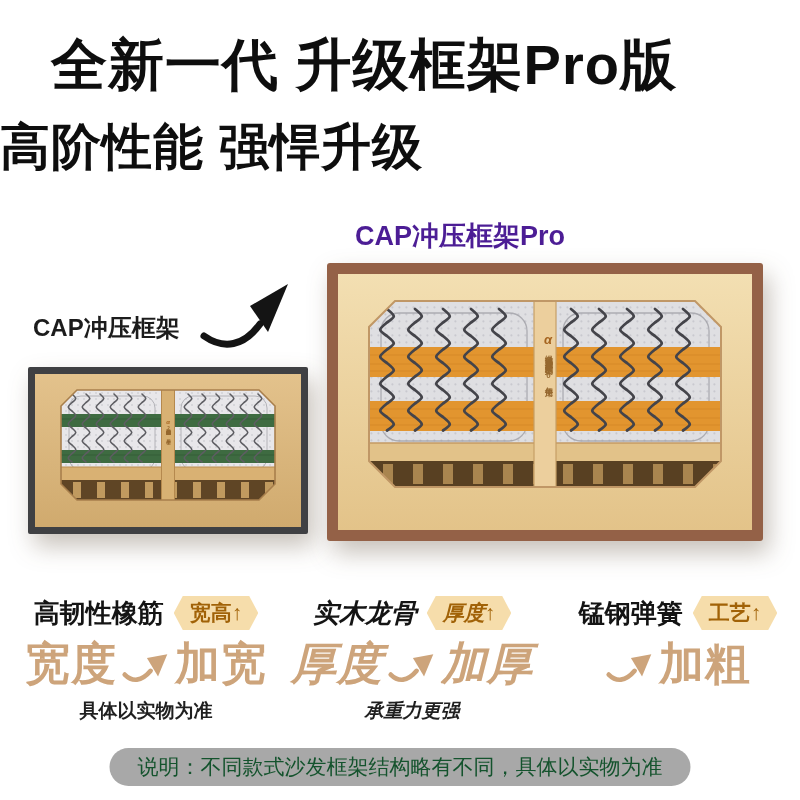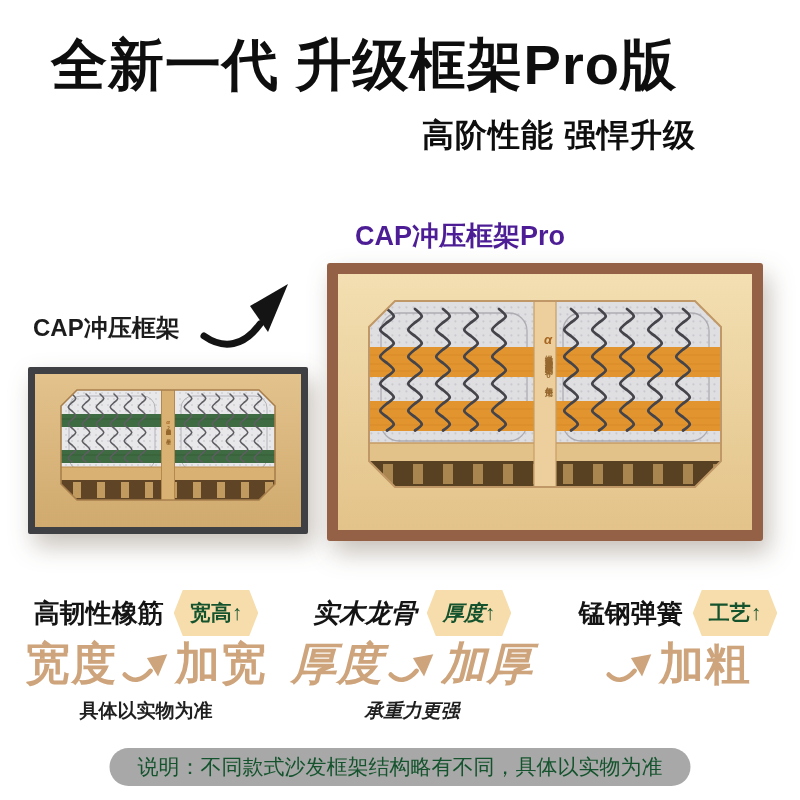--- a/index.html
+++ b/index.html
@@ -8,22 +8,22 @@
     --c-badge:#f6ddab;
     --c-note:#a8a8a8;
   }
   *{margin:0;padding:0;box-sizing:border-box;}
   html,body{width:800px;height:800px;background:#ffffff;overflow:hidden;}
   body{font-family:"Liberation Sans",sans-serif;position:relative;}
   .abs{position:absolute;}
 
   .title{top:28px;left:0;width:728px;text-align:center;
     font-size:56px;font-weight:800;color:var(--c-title);letter-spacing:1px;}
-  .subtitle{top:114px;left:0;width:696px;text-align:right;
-    font-size:32px;font-weight:800;color:var(--c-title);letter-spacing:1px;}
+  .subtitle{top:114px;left:0;width:696px;text-align:left;
+    font-size:50px;font-weight:800;color:var(--c-title);letter-spacing:1px;}
 
   .pro-label{top:218px;left:300px;width:320px;text-align:center;
     font-size:27px;font-weight:600;color:#4c1d95;}
   .basic-label{top:312px;left:33px;font-size:24px;font-weight:600;color:#1c1c1c;}
 
   .frame-shadow{filter:drop-shadow(6px 12px 12px rgba(70,50,25,.30));}
 
   .stamp{display:flex;flex-direction:column;align-items:center;pointer-events:none;}
   .stamp-pro{left:537px;top:333px;width:22px;height:152px;gap:3px;}
   .stamp-basic{left:162px;top:419px;width:12px;height:76px;gap:1px;}
@@ -32,24 +32,24 @@
   .stamp-basic .stamp-logo{font-size:6px;line-height:6px;}
   .stamp-cols{writing-mode:vertical-rl;text-orientation:upright;color:#96682f;font-weight:700;}
   .stamp-pro .stamp-cols{font-size:8px;line-height:10px;letter-spacing:1px;}
   .stamp-basic .stamp-cols{font-size:4.5px;line-height:6px;}
 
   .features{top:596px;left:0;width:800px;height:120px;}
   .feat{position:absolute;width:256px;display:flex;flex-direction:column;align-items:center;}
   .feat-1{left:18px;}
   .feat-2{left:284px;font-style:italic;}
   .feat-3{left:550px;}
-  .feat-row1{display:flex;align-items:center;gap:10px;height:34px;}
+  .feat-row1{display:flex;align-items:flex-start;gap:10px;height:34px;}
   .feat-title{font-size:26px;font-weight:800;color:#141414;}
-  .feat-badge{background:var(--c-badge);color:#14532d;font-size:21px;font-weight:800;
-    padding:9px 16px;clip-path:polygon(9px 0,calc(100% - 9px) 0,100% 50%,calc(100% - 9px) 100%,9px 100%,0 50%);}
+  .feat-badge{background:var(--c-badge);color:#a16207;font-size:21px;font-weight:800;
+    padding:3px 16px;clip-path:polygon(9px 0,calc(100% - 9px) 0,100% 50%,calc(100% - 9px) 100%,9px 100%,0 50%);}
   .feat-row2{display:flex;align-items:center;gap:4px;margin-top:8px;height:52px;color:var(--c-tan);}
   .feat-big{font-size:45px;font-weight:800;letter-spacing:1px;}
   .mini-arrow{width:50px;height:34px;margin-top:10px;}
   .feat-desc{margin-top:8px;font-size:19px;font-weight:700;color:#1f1f1f;}
 
   .note{top:748px;left:50%;transform:translateX(-50%);
     background:var(--c-note);color:#14532d;font-size:21px;font-weight:500;
     height:38px;line-height:38px;padding:0 28px;border-radius:19px;white-space:nowrap;}
 </style>
 </head>

